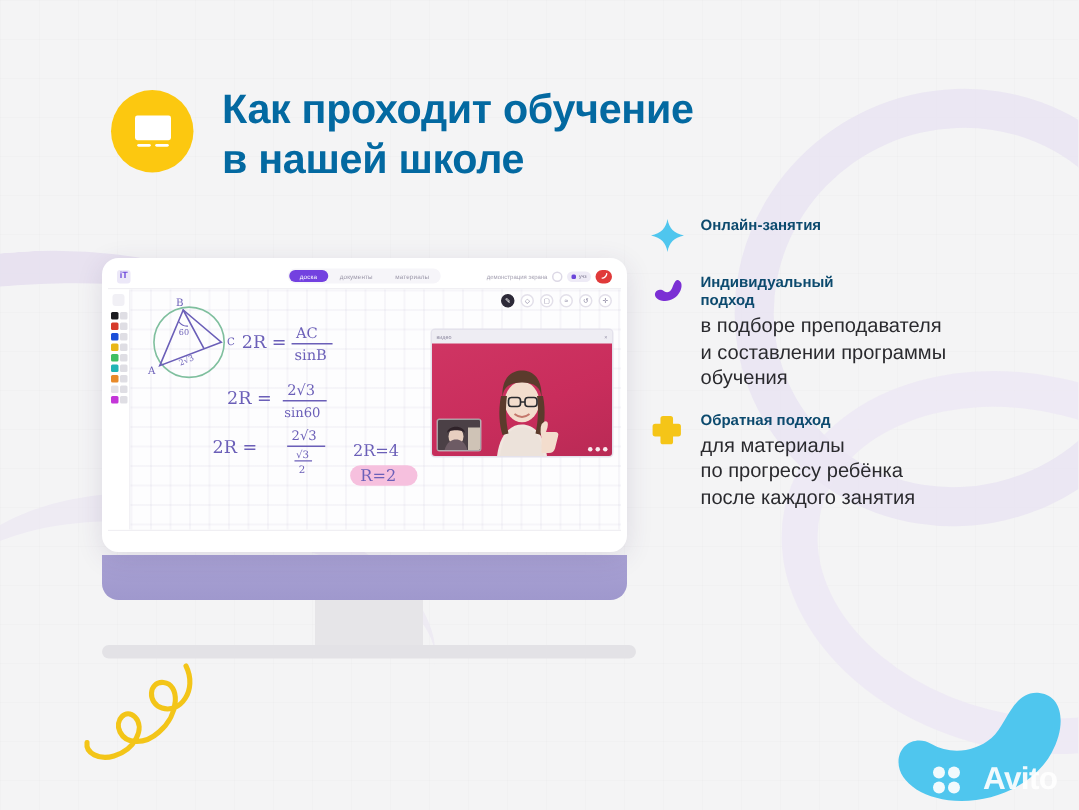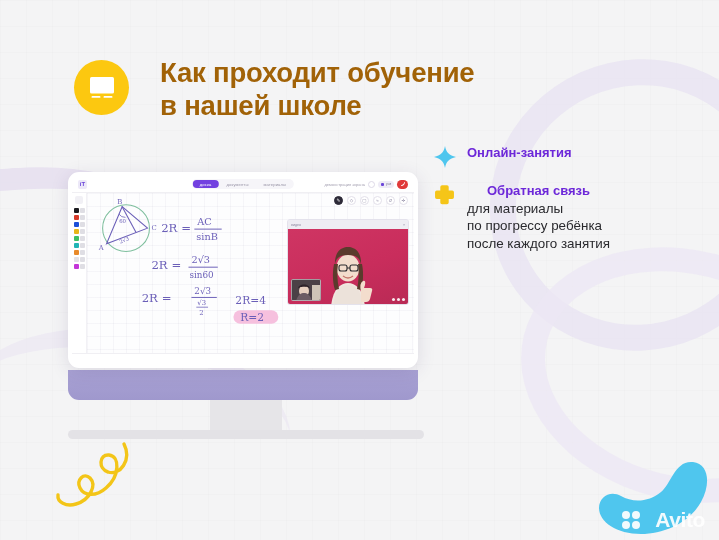--- a/index.html
+++ b/index.html
@@ -110,24 +110,23 @@
     align-items: center;
     justify-content: center;
     flex: 0 0 auto;
     margin-top: 4px;
   }
 
   .header-title {
     font-size: 27.5px;
     line-height: 1.21;
     font-weight: bold;
-    color: #a16207;
+    color: #0369a1;
     letter-spacing: -.2px;
     white-space: pre-line;
-    margin-left: 12px;
   }
 
   
   .monitor {
     position: absolute;
     left: 68px;
     top: 172px;
   }
 
   .monitor-screen {
@@ -478,27 +477,26 @@
     height: 25px;
     display: flex;
     align-items: flex-start;
     justify-content: center;
     padding-top: 2px;
   }
 
   .feature-text { padding-top: 1px; }
 
   .feature-title {
-    font-size: 13px;
+    font-size: 10px;
     font-weight: bold;
-    color: #6d28d9;
+    color: #0c4a6e;
     line-height: 1.2;
     white-space: pre-line;
     margin-bottom: 1px;
-    text-align: center;
   }
 
   .feature-desc {
     font-size: 13.4px;
     color: #2a2a2e;
     line-height: 1.31;
     white-space: pre-line;
   }
 
   
@@ -758,29 +756,43 @@
       <div class="feature-icon">
         <svg width="22" height="22" viewBox="0 0 24 24">
           <path d="M12 0 C13.3 7 16.5 10.4 24 12 C16.5 13.6 13.3 17 12 24 C10.7 17 7.5 13.6 0 12 C7.5 10.4 10.7 7 12 0 Z" fill="#4FC6EE"></path>
         </svg>
       </div>
       <div class="feature-text">
         <div class="feature-title">Онлайн-занятия</div>
       </div>
     </div>
 
+    <div class="feature">
+      <div class="feature-icon">
+        <svg width="22" height="22" viewBox="0 0 24 24">
+          <path d="M20 3 C22.5 4 23 7.5 21 11.5 C18.5 16.5 13 19 8 18 C4 17.2 2 14.5 3.2 12 C4.4 9.6 7.5 9.6 9.5 11 C11.5 12.4 13.5 12 15 9.5 C16.2 7.5 17.3 2 20 3 Z" fill="#7B2FD4"></path>
+        </svg>
+      </div>
+      <div class="feature-text">
+        <div class="feature-title">Индивидуальный
+подход</div>
+        <div class="feature-desc">в подборе преподавателя
+и составлении программы
+обучения</div>
+      </div>
+    </div>
 
     <div class="feature">
       <div class="feature-icon">
         <svg width="21" height="21" viewBox="0 0 24 24">
           <path d="M9.2 1.5 h5.6 a2 2 0 0 1 2 2 v4 h4 a2 2 0 0 1 2 2 v5.6 a2 2 0 0 1-2 2 h-4 v4 a2 2 0 0 1-2 2 h-5.6 a2 2 0 0 1-2-2 v-4 h-4 a2 2 0 0 1-2-2 V9.5 a2 2 0 0 1 2-2 h4 v-4 a2 2 0 0 1 2-2 Z" fill="#F5C518"></path>
         </svg>
       </div>
       <div class="feature-text">
-        <div class="feature-title">Обратная связь</div>
+        <div class="feature-title">Обратная подход</div>
         <div class="feature-desc">для материалы
 по прогрессу ребёнка
 после каждого занятия</div>
       </div>
     </div>
   </div>
 
   <svg class="deco-squiggle" viewBox="0 0 110 80">
     <path d="M96 6 C104 22 92 38 80 34 C70 31 71 16 81 17 C92 18 92 38 78 50 C68 59 56 58 52 50 C48 42 56 34 62 40 C69 47 62 62 48 66 C38 69 29 64 30 57" fill="none" stroke="#F3C518" stroke-width="3.4" stroke-linecap="round"></path>
   </svg>

